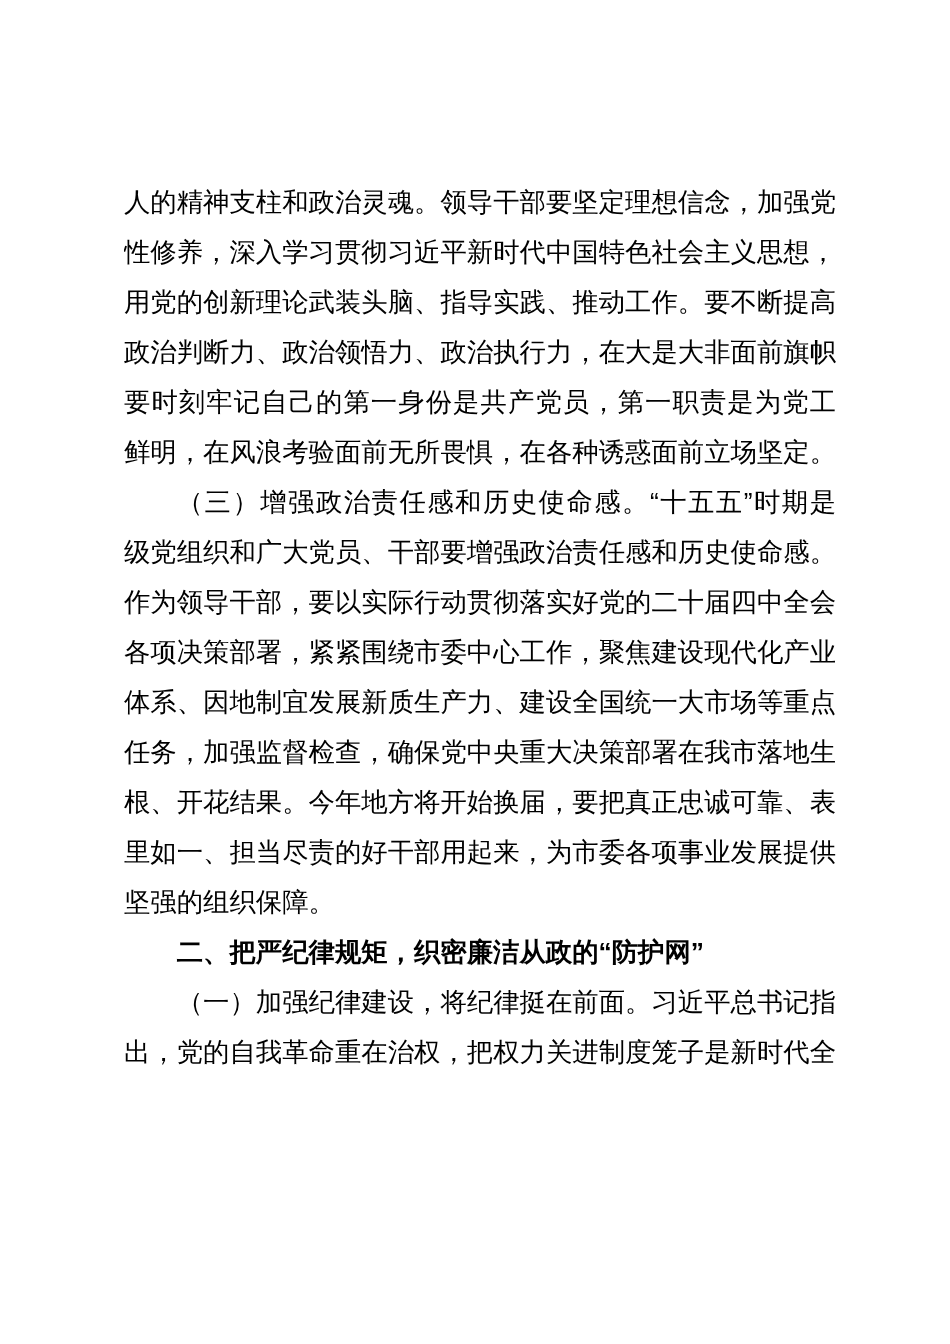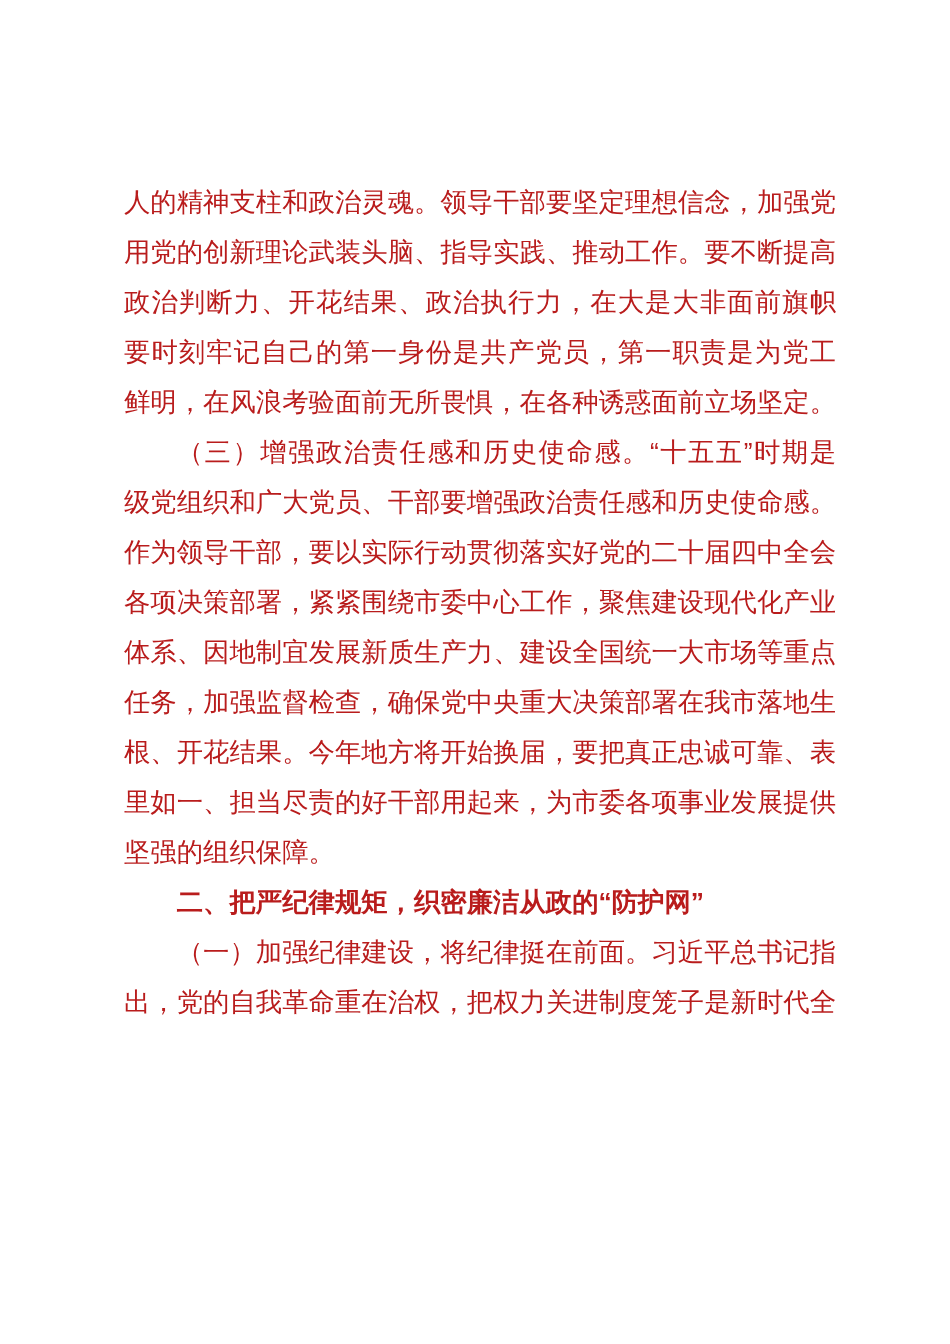--- a/index.html
+++ b/index.html
@@ -13,21 +13,21 @@
     height: 1344px;
     background: #ffffff;
     overflow: hidden;
     font-family: "Liberation Sans", sans-serif;
   }
   .text-block {
     position: absolute;
     left: 124px;
     top: 177px;
     width: 712px;
-    color: #b91c1c;
+    color: #000000;
     font-size: 26.37px;
   }
   .para { margin: 0; padding: 0; }
   .line {
     height: 50px;
     line-height: 50px;
     overflow: hidden;
     text-align: left;
   }
   .line.fill {
@@ -42,22 +42,23 @@
     font-weight: bold;
   }
 </style>
 </head>
 <body>
 
 <div class="page">
   <div class="text-block" id="text-block">
       <div class="para body">
         <div class="line fill">人的精神支柱和政治灵魂。领导干部要坚定理想信念，加强党</div>
+        <div class="line fill">性修养，深入学习贯彻习近平新时代中国特色社会主义思想，</div>
         <div class="line fill">用党的创新理论武装头脑、指导实践、推动工作。要不断提高</div>
-        <div class="line fill">政治判断力、开花结果、政治执行力，在大是大非面前旗帜</div>
+        <div class="line fill">政治判断力、政治领悟力、政治执行力，在大是大非面前旗帜</div>
         <div class="line fill">要时刻牢记自己的第一身份是共产党员，第一职责是为党工</div>
         <div class="line fill">鲜明，在风浪考验面前无所畏惧，在各种诱惑面前立场坚定。</div>
       </div>
       <div class="para body">
         <div class="line fill indent">（三）增强政治责任感和历史使命感。“十五五”时期是</div>
         <div class="line fill">级党组织和广大党员、干部要增强政治责任感和历史使命感。</div>
         <div class="line fill">作为领导干部，要以实际行动贯彻落实好党的二十届四中全会</div>
         <div class="line fill">各项决策部署，紧紧围绕市委中心工作，聚焦建设现代化产业</div>
         <div class="line fill">体系、因地制宜发展新质生产力、建设全国统一大市场等重点</div>
         <div class="line fill">任务，加强监督检查，确保党中央重大决策部署在我市落地生</div>

